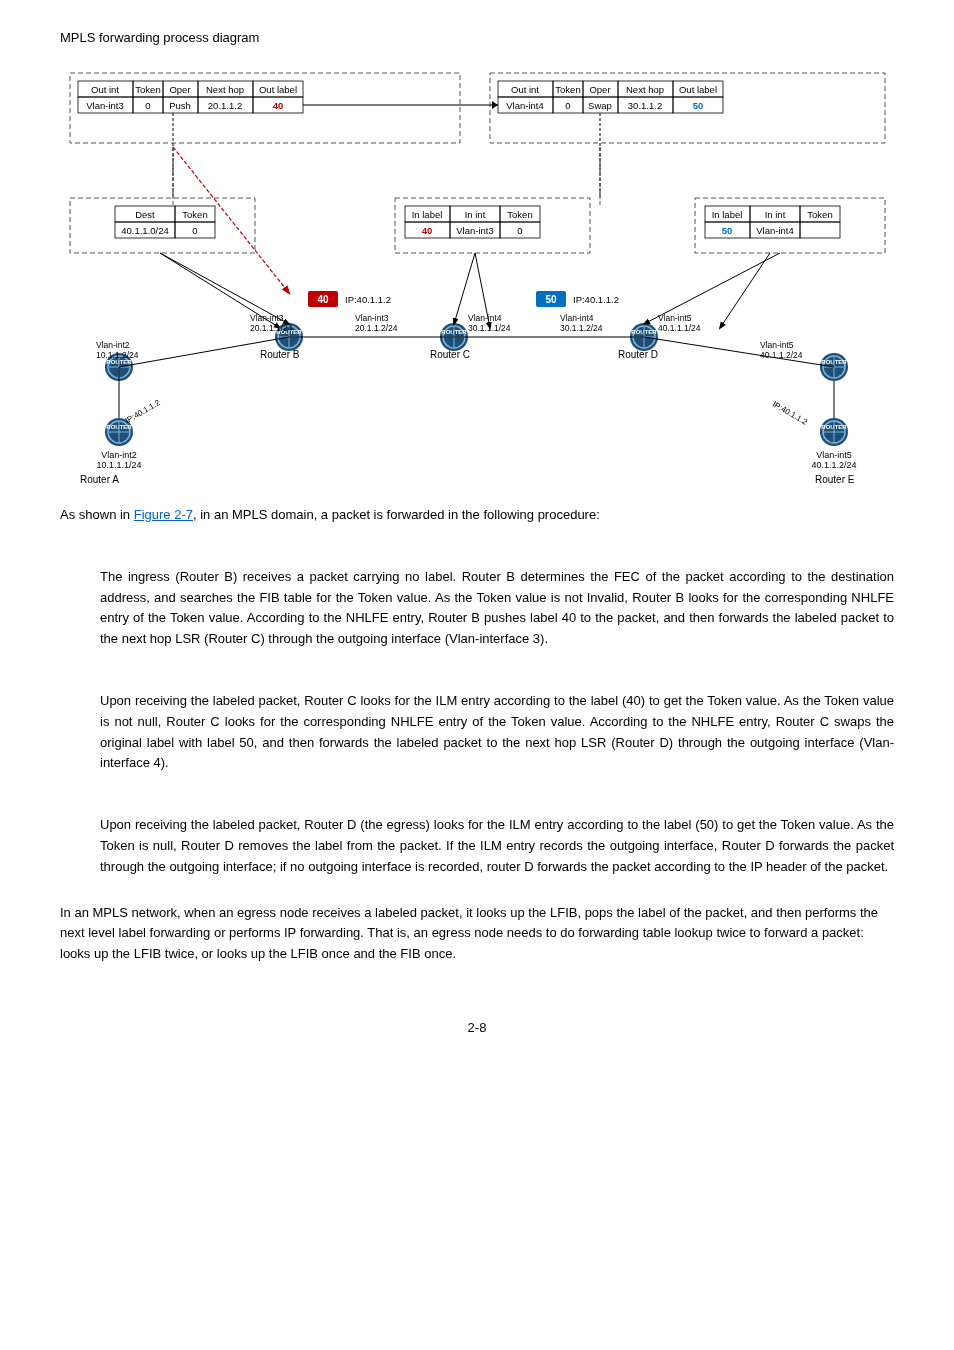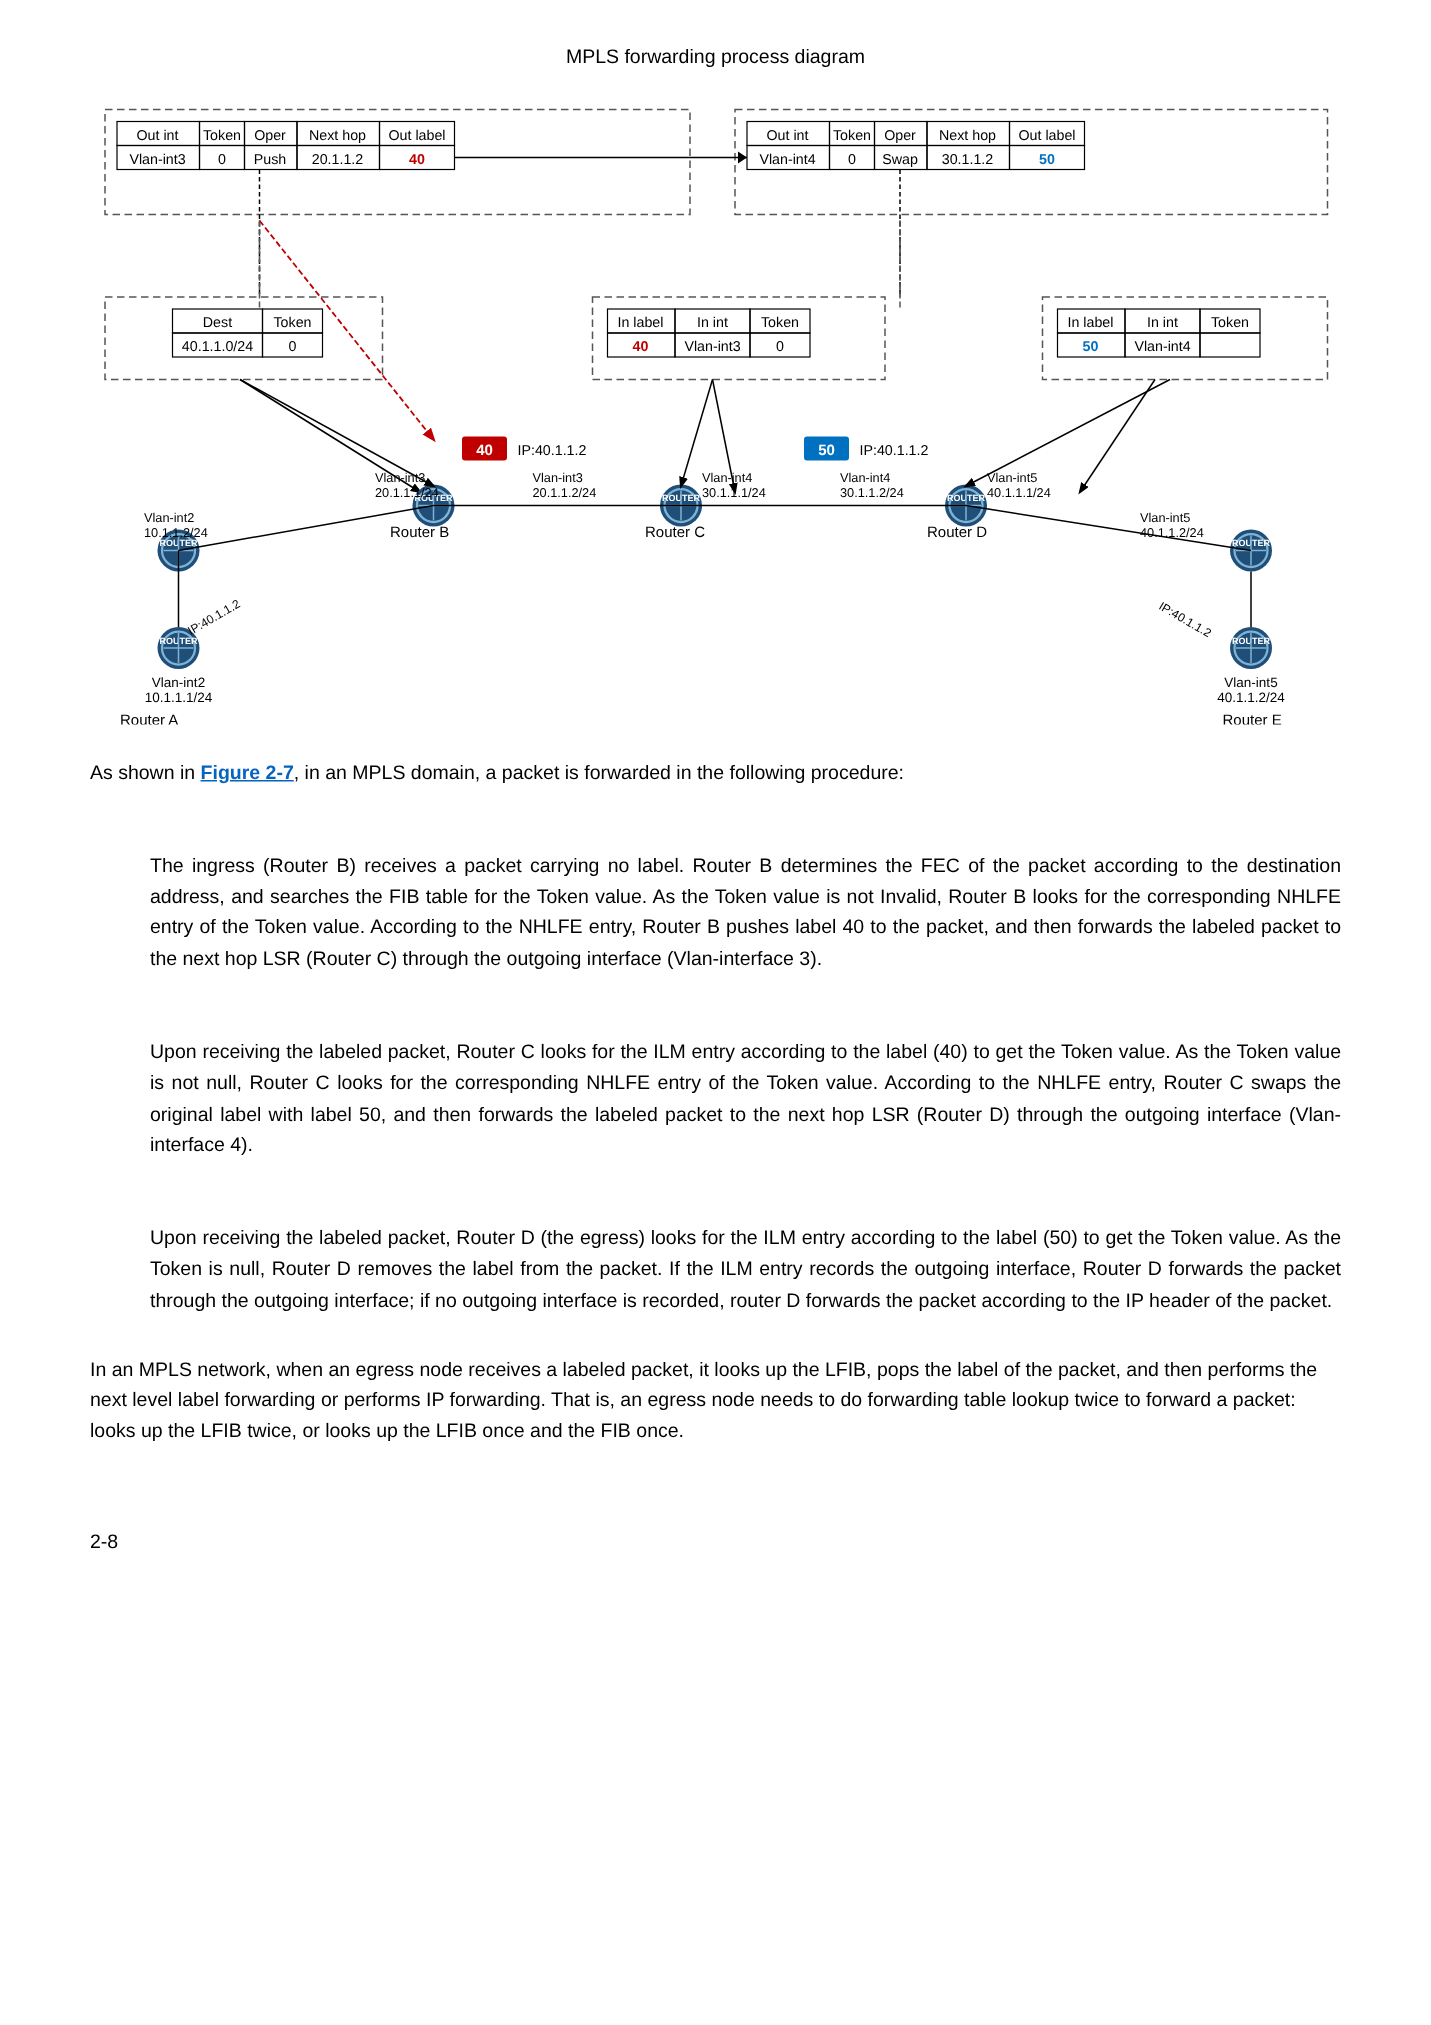--- a/index.html
+++ b/index.html
@@ -7,21 +7,21 @@
       background: #fff;
       font-family: Arial, sans-serif;
       font-size: 13px;
       color: #000;
       width: 954px;
       min-height: 1350px;
       padding: 30px 60px;
     }
 
     .diagram-title {
-      text-align: center;
+      text-align: left;
       font-size: 13px;
       margin-bottom: 18px;
       font-weight: normal;
     }
 
     .diagram-area {
       width: 100%;
       position: relative;
       margin-bottom: 7px;
     }
@@ -34,40 +34,39 @@
 
     
     .body-text {
       margin-bottom: 10px;
       line-height: 1.6;
       font-size: 13px;
     }
     .body-text a {
       color: #0563c1;
       text-decoration: underline;
-      font-weight: bold;
     }
 
     .bullet-para {
       display: flex;
       margin-bottom: 10px;
       line-height: 1.6;
       font-size: 13px;
     }
     .bullet-para .bullet-content {
       flex: 1;
       text-align: justify;
       margin-top: 31px;
     }
     .indent-para {
       padding-left: 40px;
     }
 
     .page-footer {
-      text-align: left;
+      text-align: center;
       margin-top: 30px;
       font-size: 13px;
     }
 
     .spacer { height: 15px; }
   </style>
 </head>
 <body>
 
 <div class="diagram-title">MPLS forwarding process diagram</div>

